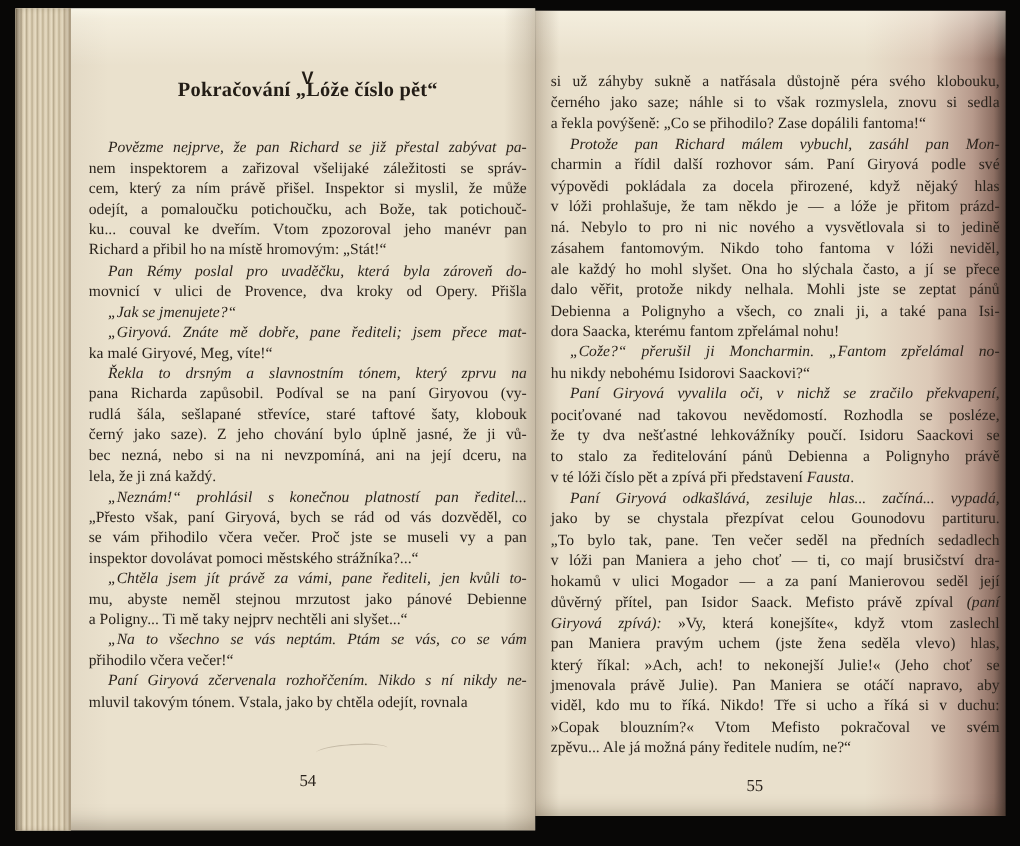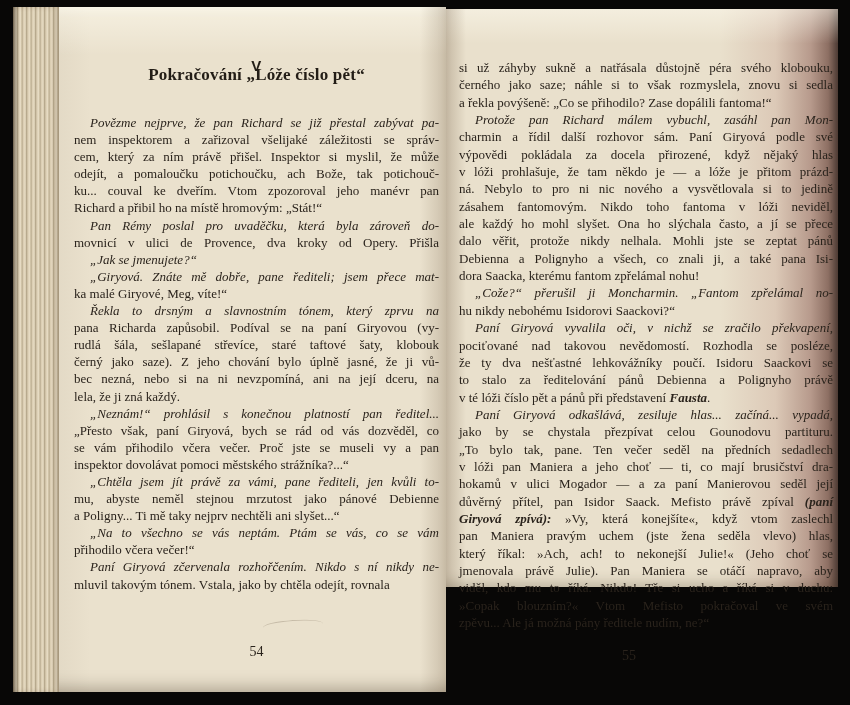--- a/index.html
+++ b/index.html
@@ -13,21 +13,21 @@
   .left-page{
     left:13px;top:7px;width:433px;height:685px;
     background:
       linear-gradient(180deg, rgba(255,252,240,0.55) 0%, rgba(255,252,240,0) 7%),
       linear-gradient(90deg, rgba(70,50,30,0.10) 0%, rgba(70,50,30,0) 18%),
       #eae1cd;
     box-shadow: inset 0 -14px 16px -10px rgba(60,45,28,0.35),
                 inset 0 10px 10px -8px rgba(255,255,245,0.5);
   }
   .right-page{
-    left:446px;top:9px;width:392px;height:578px;
+    left:446px;top:9px;width:392px;height:671px;
     background:
       linear-gradient(180deg, rgba(255,252,240,0.5) 0%, rgba(255,252,240,0) 6%),
       linear-gradient(90deg, #e9e0cc 0%, #e9e0cc 70%, #dcc9b7 84%, #b79a8c 93%, #8d6f63 97.5%, #4e3c35 100%);
     box-shadow: inset 0 -12px 14px -9px rgba(60,45,28,0.3);
   }
   
   .edge-stack{
     position:absolute;left:0;top:0;bottom:0;width:46px;
     background:
       linear-gradient(90deg, rgba(40,28,16,0.5) 0px, rgba(40,28,16,0) 6px),
@@ -50,21 +50,21 @@
   .left-col{left:61px;top:107px;width:365px;font-size:13px;line-height:17.1px;}
   .right-col{left:13px;top:50px;width:374px;font-size:13px;line-height:17.35px;}
   .heading{position:absolute;left:61px;width:365px;text-align:center;color:#231d16;
     font-family:"Liberation Sans", sans-serif;font-weight:bold;}
   .chap-num{top:50px;font-size:15px;letter-spacing:0.5px;}
   .chap-title{top:58px;font-size:17px;letter-spacing:0.2px;font-family:Liberation Serif, serif;}
   .para{margin:0;}
   .para.ind .line:first-child{text-indent:16px;font-style:italic;}
   .line{white-space:nowrap;overflow:visible;}
   .line.j{text-align:justify;text-align-last:justify;}
-  .it{font-style:italic;font-weight:bold;}
+  .it{font-style:italic;}
   .pagenum{position:absolute;text-align:center;font-size:14px;color:#2a231c;}
   .pagenum-left{left:61px;width:365px;top:637px;}
   .pagenum-right{left:13px;width:340px;top:639px;}
   
   .smudge{
     position:absolute;left:250px;top:613px;width:60px;height:10px;
     border-top:1px solid rgba(90,75,55,0.25);
     transform:rotate(-4deg);border-radius:50%;
   }
 </style>
@@ -150,21 +150,21 @@
       </div>
       <div class="para ind">
         <div class="line j"><span>„Cože?“ přerušil ji Moncharmin. „Fantom zpřelámal no-</span></div>
         <div class="line"><span>hu nikdy nebohému Isidorovi Saackovi?“</span></div>
       </div>
       <div class="para ind">
         <div class="line j"><span>Paní Giryová vyvalila oči, v nichž se zračilo překvapení,</span></div>
         <div class="line j"><span>pociťované nad takovou nevědomostí. Rozhodla se posléze,</span></div>
         <div class="line j"><span>že ty dva nešťastné lehkovážníky poučí. Isidoru Saackovi se</span></div>
         <div class="line j"><span>to stalo za ředitelování pánů Debienna a Polignyho právě</span></div>
-        <div class="line"><span>v té lóži číslo pět a pánů při představení </span><span class="it">Fausta</span><span>.</span></div>
+        <div class="line"><span>v té lóži číslo pět a zpívá při představení </span><span class="it">Fausta</span><span>.</span></div>
       </div>
       <div class="para ind">
         <div class="line j"><span>Paní Giryová odkašlává, zesiluje hlas... začíná... vypadá,</span></div>
         <div class="line j"><span>jako by se chystala přezpívat celou Gounodovu partituru.</span></div>
         <div class="line j"><span>„To bylo tak, pane. Ten večer seděl na předních sedadlech</span></div>
         <div class="line j"><span>v lóži pan Maniera a jeho choť — ti, co mají brusičství dra-</span></div>
         <div class="line j"><span>hokamů v ulici Mogador — a za paní Manierovou seděl její</span></div>
         <div class="line j"><span>důvěrný přítel, pan Isidor Saack. Mefisto právě zpíval </span><span class="it">(paní</span></div>
         <div class="line j"><span class="it">Giryová zpívá):</span><span> »Vy, která konejšíte«, když vtom zaslechl</span></div>
         <div class="line j"><span>pan Maniera pravým uchem (jste žena seděla vlevo) hlas,</span></div>

